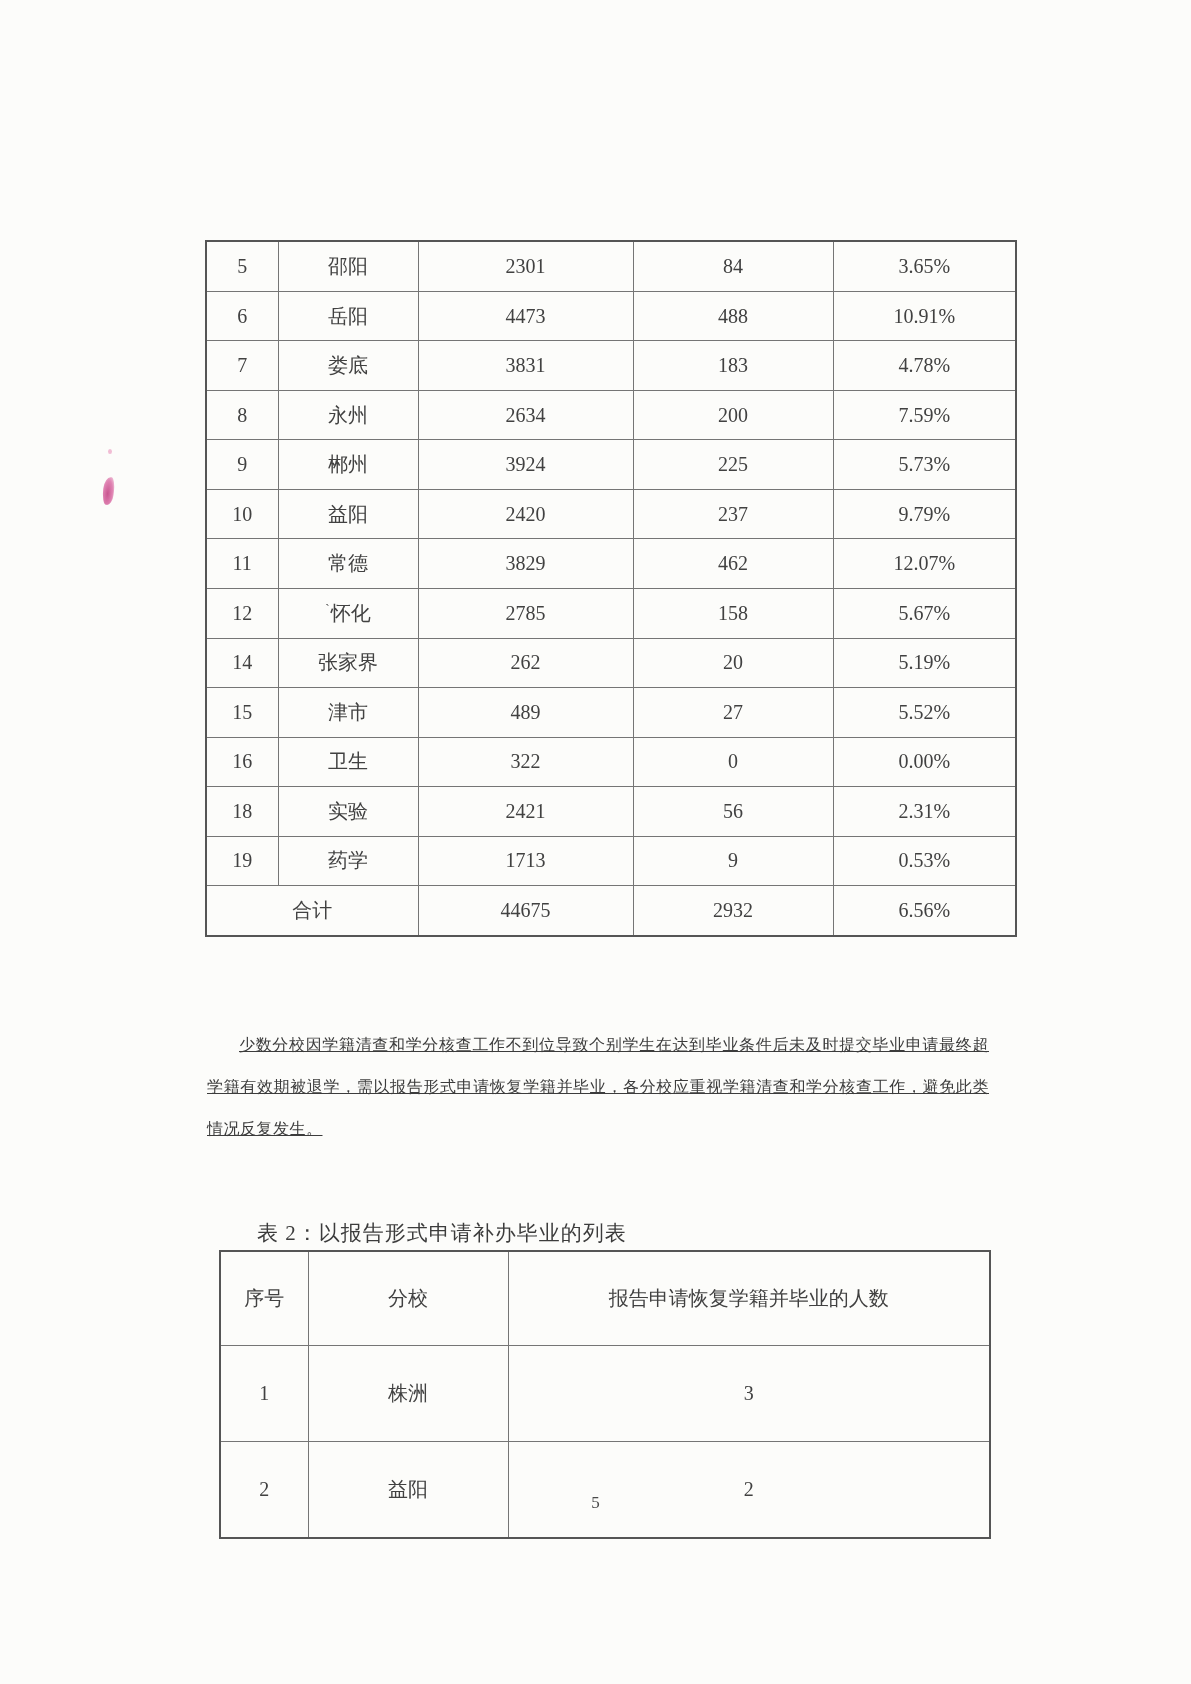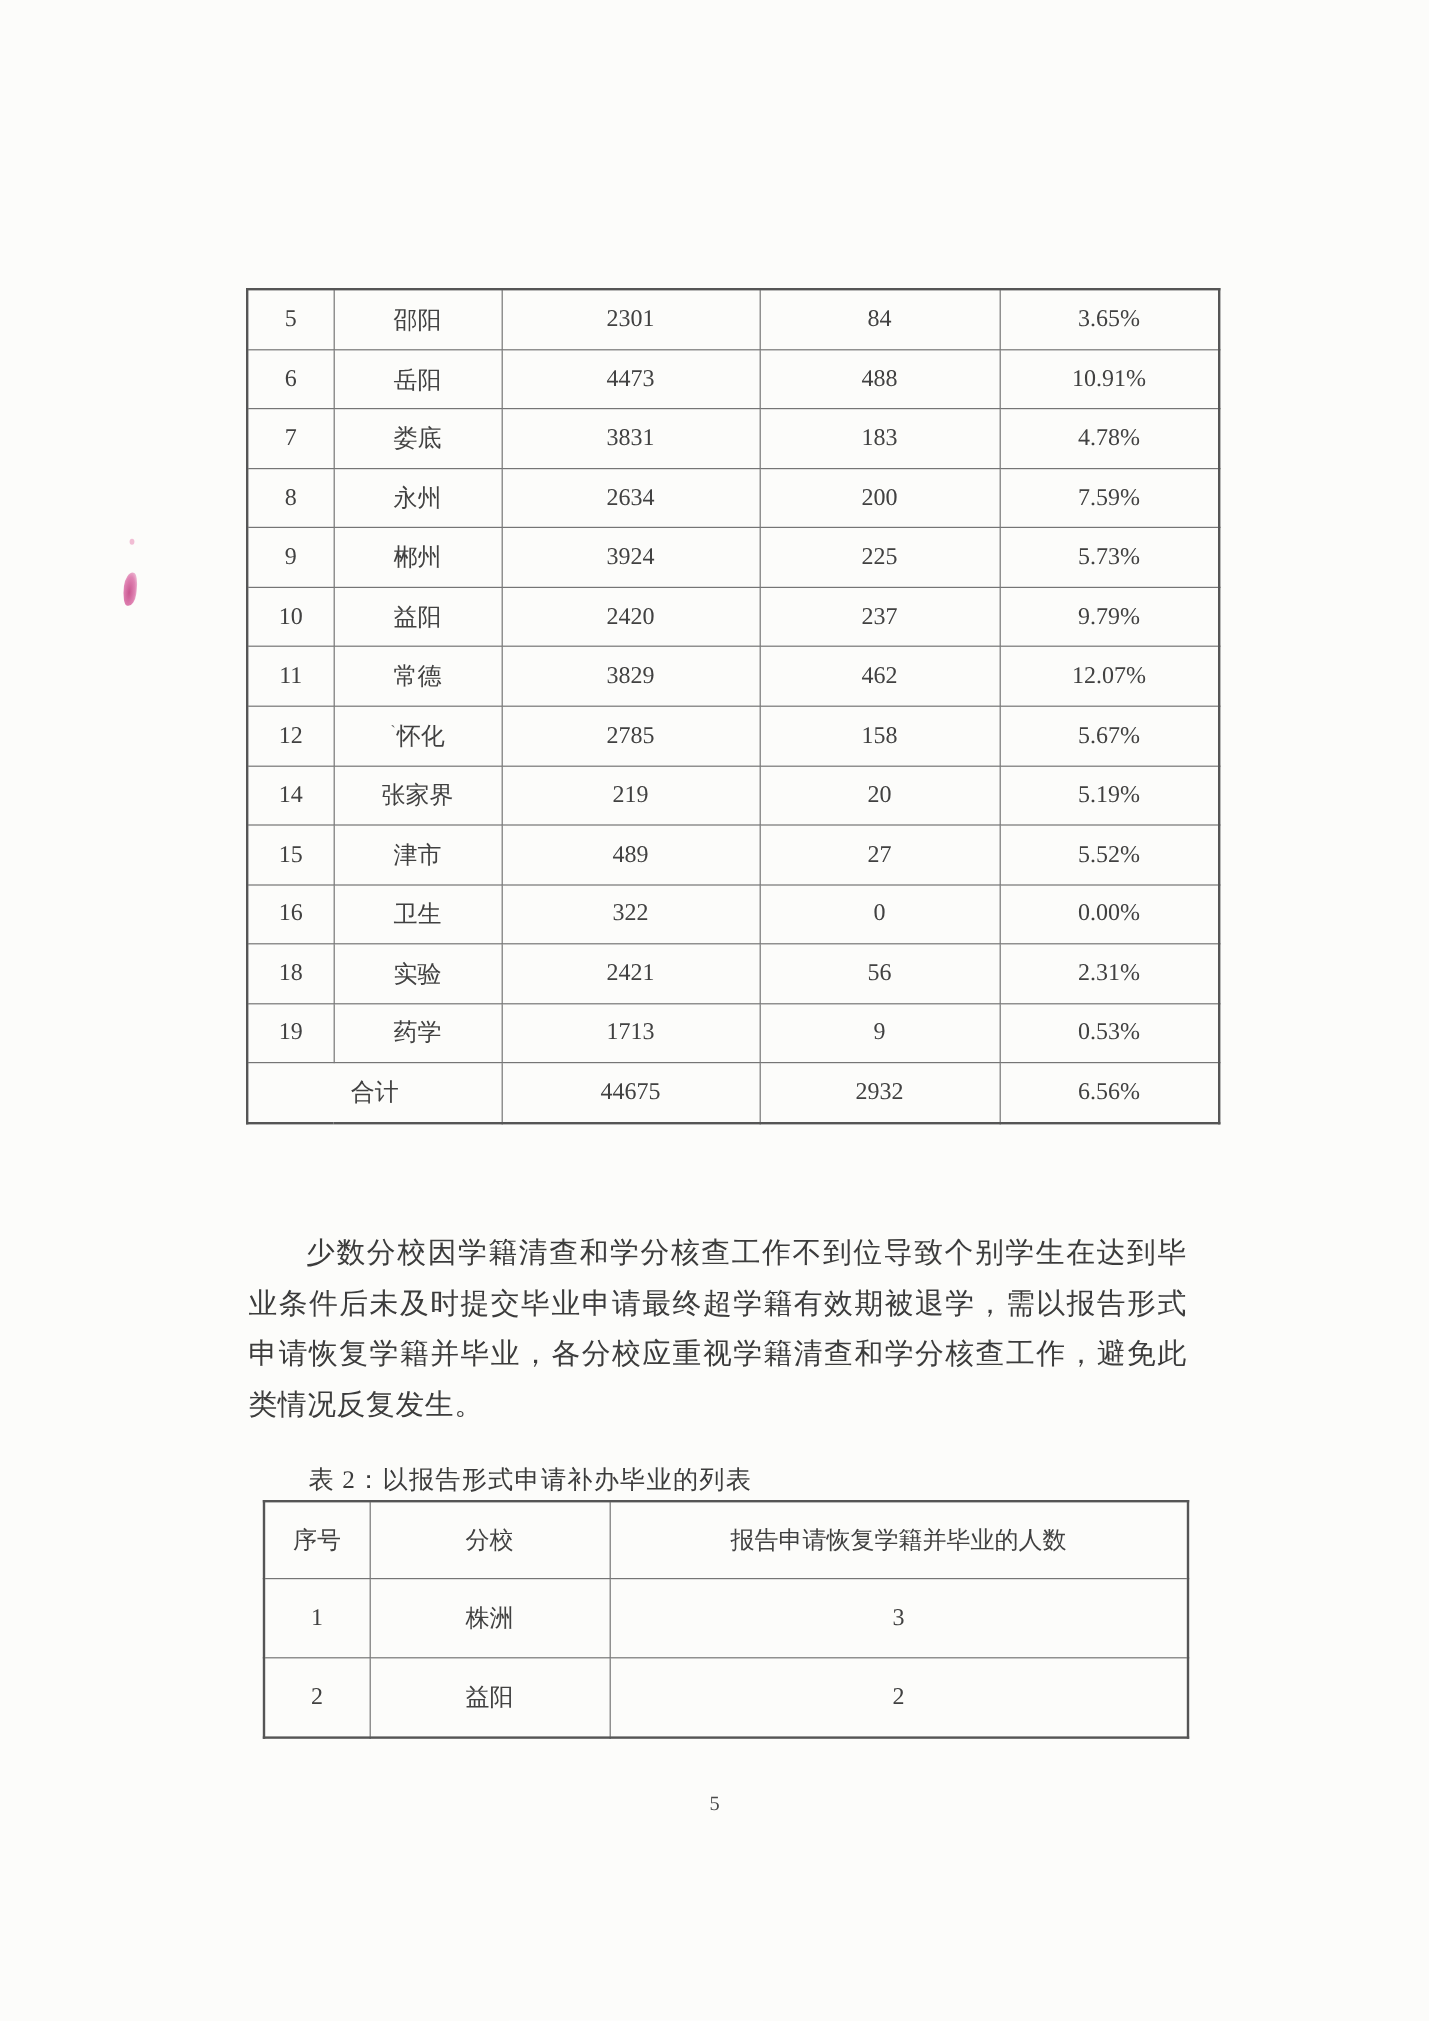--- a/index.html
+++ b/index.html
@@ -33,41 +33,41 @@
   }
 
   
   .heading{
     position:absolute;left:248px;top:966px;
     margin:0;font-size:23px;font-weight:normal;
     letter-spacing:1.5px;white-space:nowrap;color:#3c3c3c;
   }
   .para{
     position:absolute;left:207px;top:1024px;width:782px;
-    margin:0;font-size:24px;line-height:42px;
+    margin:0;font-size:16px;line-height:42px;
     text-align:justify;text-indent:2em;
-    letter-spacing:0.5px;color:#3c3c3c;
+    letter-spacing:0.5px;color:#3c3c3c;text-decoration:underline;
   }
 
   
   .caption{
     position:absolute;left:257px;top:1219px;
     font-size:21px;letter-spacing:1px;white-space:nowrap;color:#3c3c3c;
   }
   table.t6{
     position:absolute;left:219px;top:1250px;
     width:770px;
     border-collapse:collapse;table-layout:fixed;
     font-size:20px;
     border:2px solid #555;
   }
   table.t6 th, table.t6 td{
     border:1px solid #757575;
     text-align:center;vertical-align:middle;
-    font-weight:normal;padding:0;
+    font-weight:normal;padding:15px;
   }
   table.t6 th{height:63px;}
   table.t6 td{height:65px;}
 
   
   .pageno{
     position:absolute;top:1493px;left:0;width:100%;
     text-align:center;font-size:17px;color:#4a4a4a;
   }
 
@@ -150,21 +150,21 @@
         <tr>
           <td>12</td>
           <td><span class="premark">`</span>怀化</td>
           <td>2785</td>
           <td>158</td>
           <td>5.67%</td>
         </tr>
         <tr>
           <td>14</td>
           <td>张家界</td>
-          <td>219</td>
+          <td>262</td>
           <td>20</td>
           <td>5.19%</td>
         </tr>
         <tr>
           <td>15</td>
           <td>津市</td>
           <td>489</td>
           <td>27</td>
           <td>5.52%</td>
         </tr>

